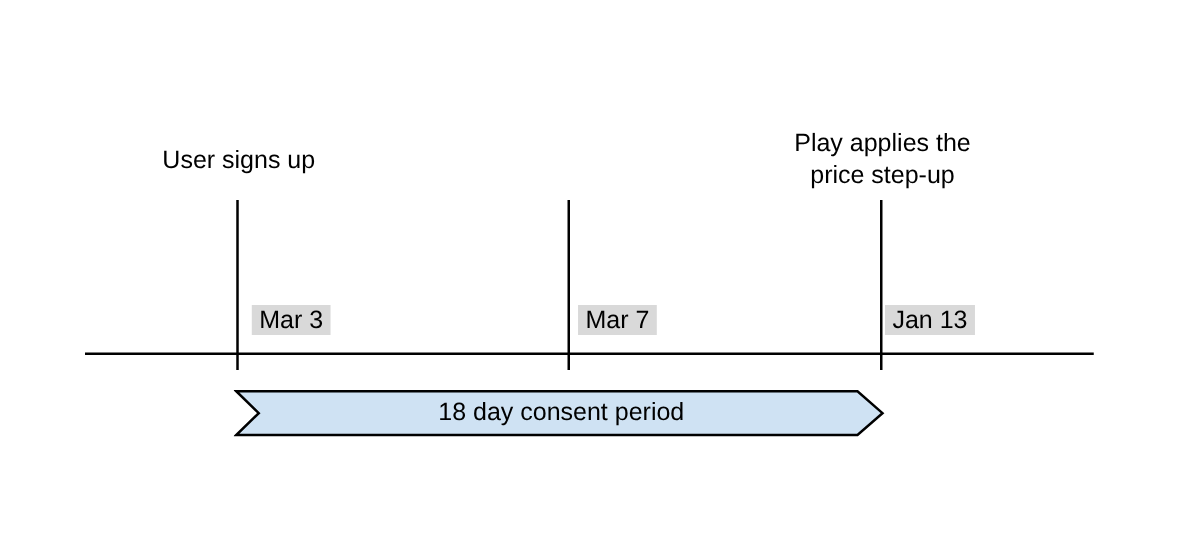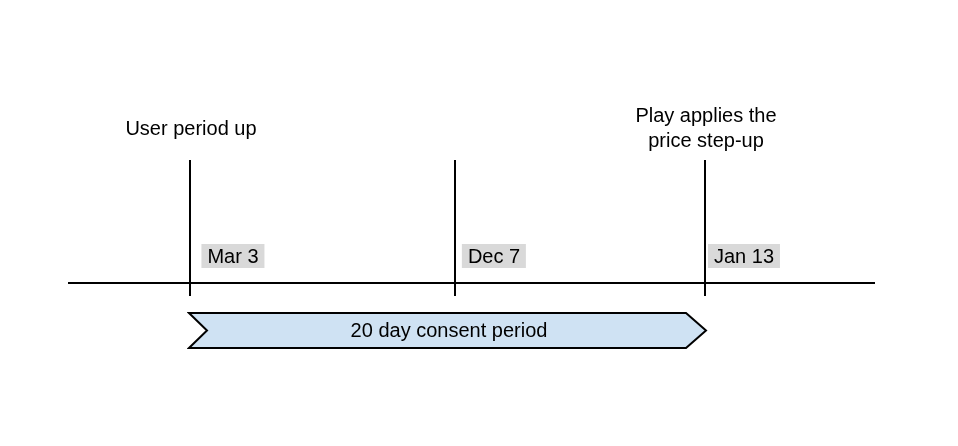--- a/index.html
+++ b/index.html
@@ -94,31 +94,31 @@
     justify-content: center;
     font-size: 20px;
     color: var(--text, #000000);
   }
 </style>
 </head>
 <body>
 
 <div class="canvas" style="--background: #ffffff; --line: #000000; --text: #000000; --date-badge-bg: #d9d9d9; --period-fill: #cfe2f3; --period-stroke: #000000;">
 
-  <div class="event-title e1">User period up</div>
+  <div class="event-title e1">User signs up</div>
   <div class="event-title e3">Play applies the price step-up</div>
 
   <div class="tick t1"></div>
   <div class="tick t2"></div>
   <div class="tick t3"></div>
 
   <div class="axis"></div>
 
   <div class="date-badge d1">Mar 3</div>
-  <div class="date-badge d2">Dec 7</div>
+  <div class="date-badge d2">Mar 7</div>
   <div class="date-badge d3">Jan 13</div>
 
   <svg class="period-arrow" width="524" height="40" viewBox="0 0 524 40" xmlns="http://www.w3.org/2000/svg">
     <polygon points="2,2 499,2 519,19.5 499,37 2,37 20,19.5"></polygon>
   </svg>
-  <div class="period-label">20 day consent period</div>
+  <div class="period-label">18 day consent period</div>
 
 </div>
 
 </body></html>

